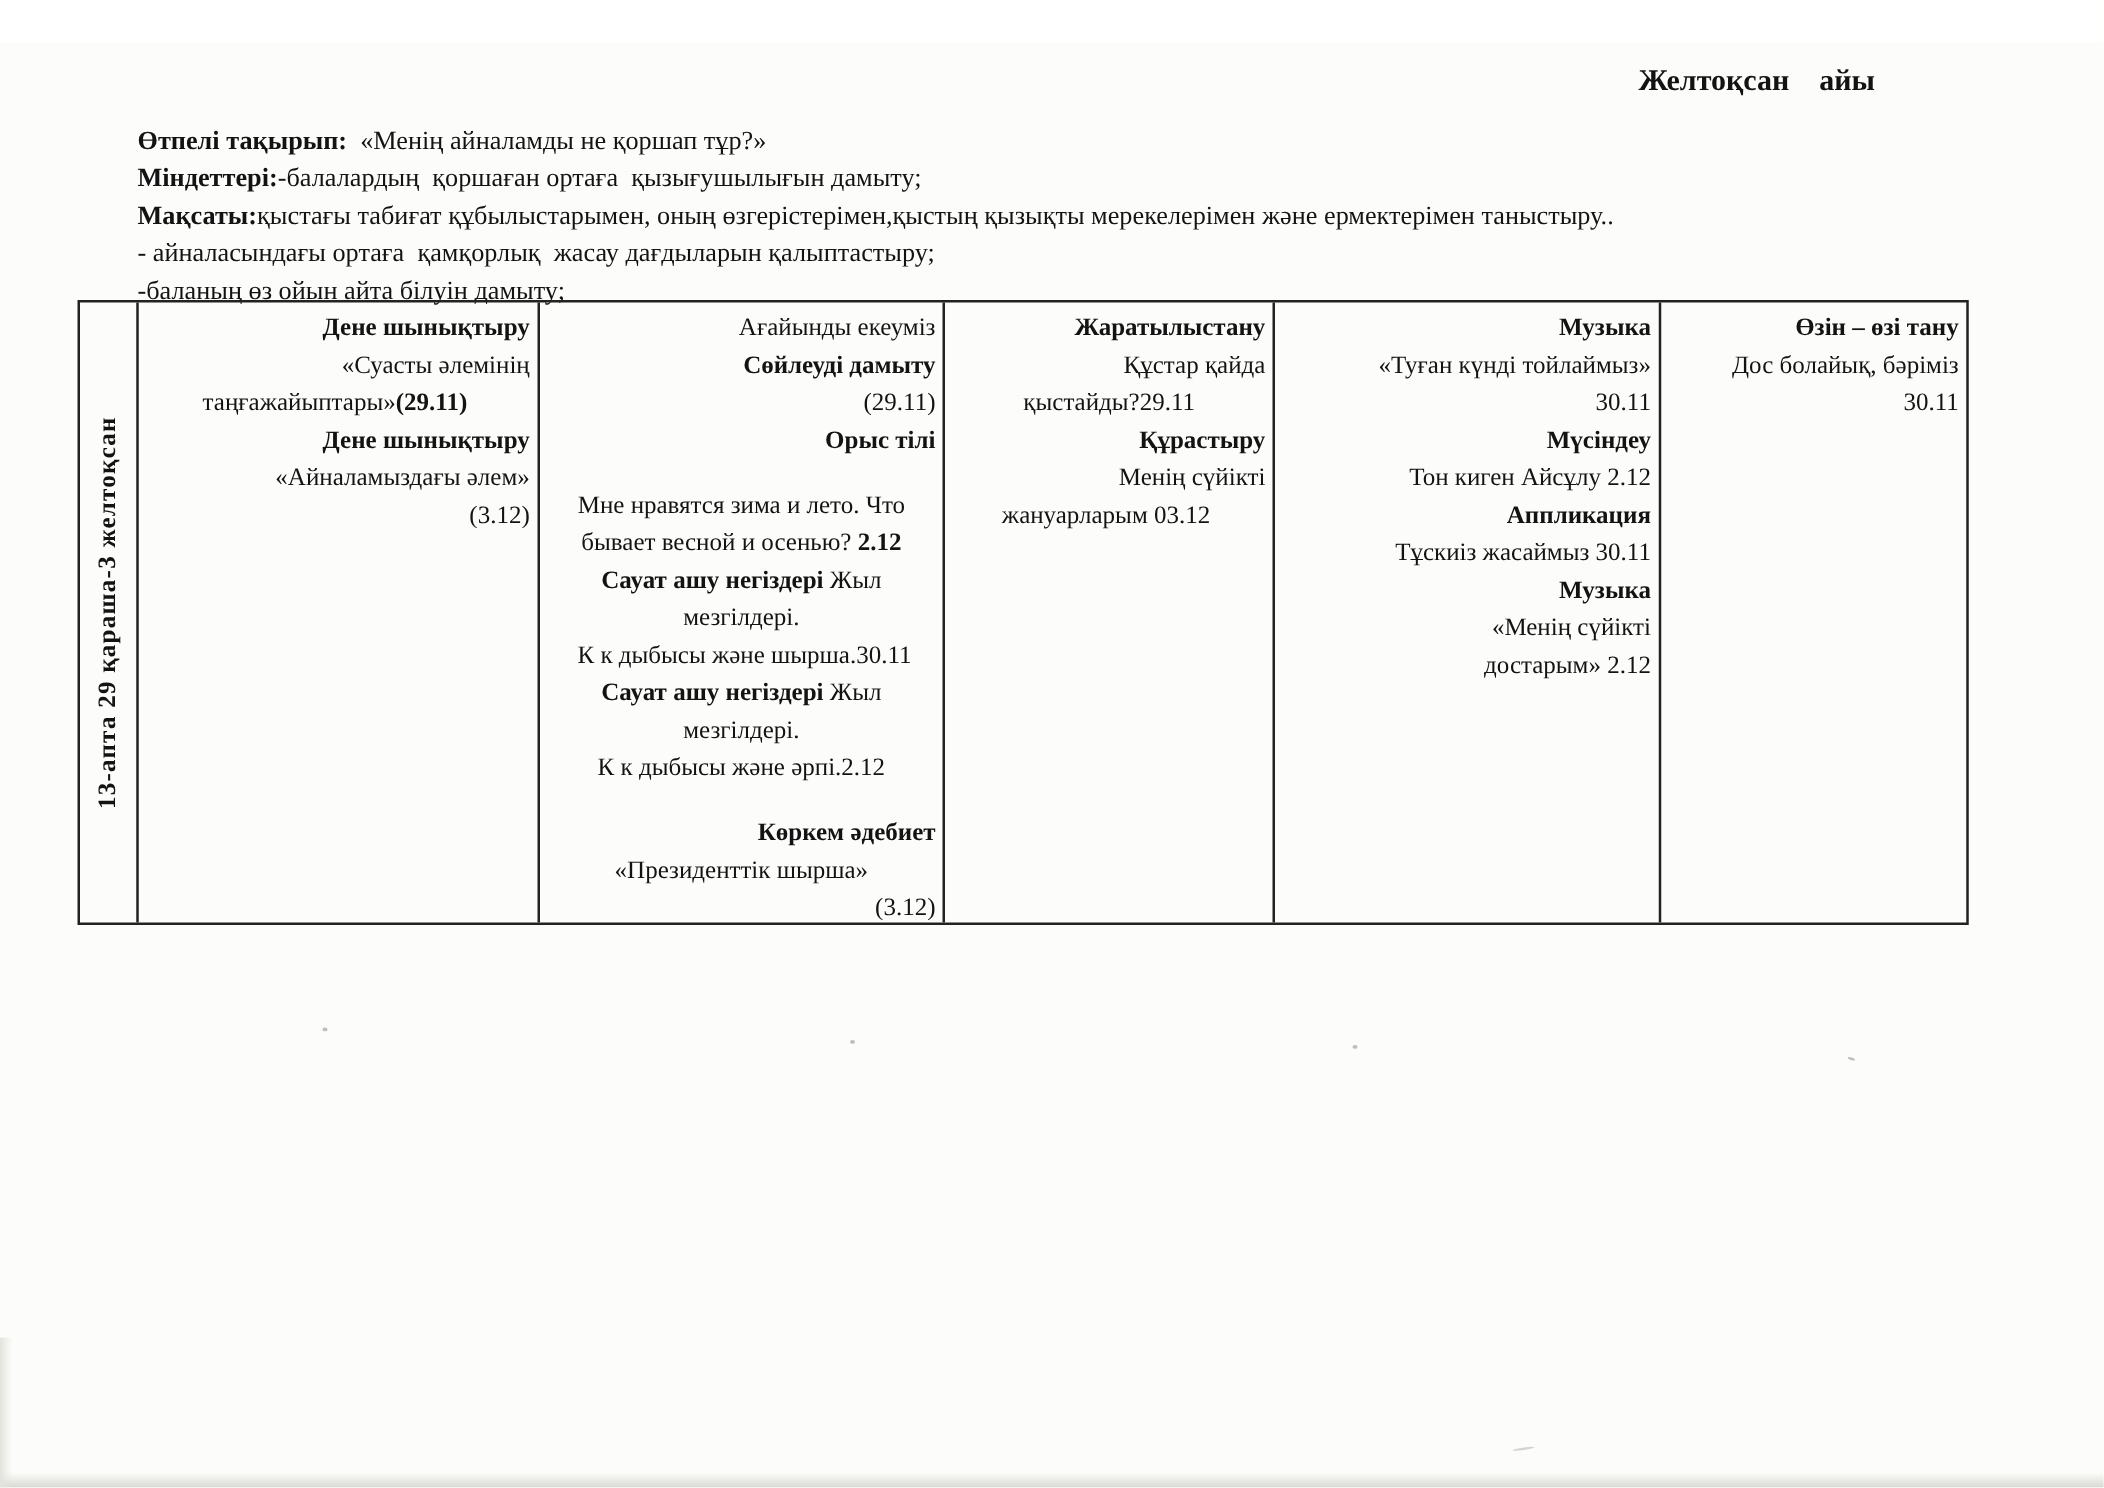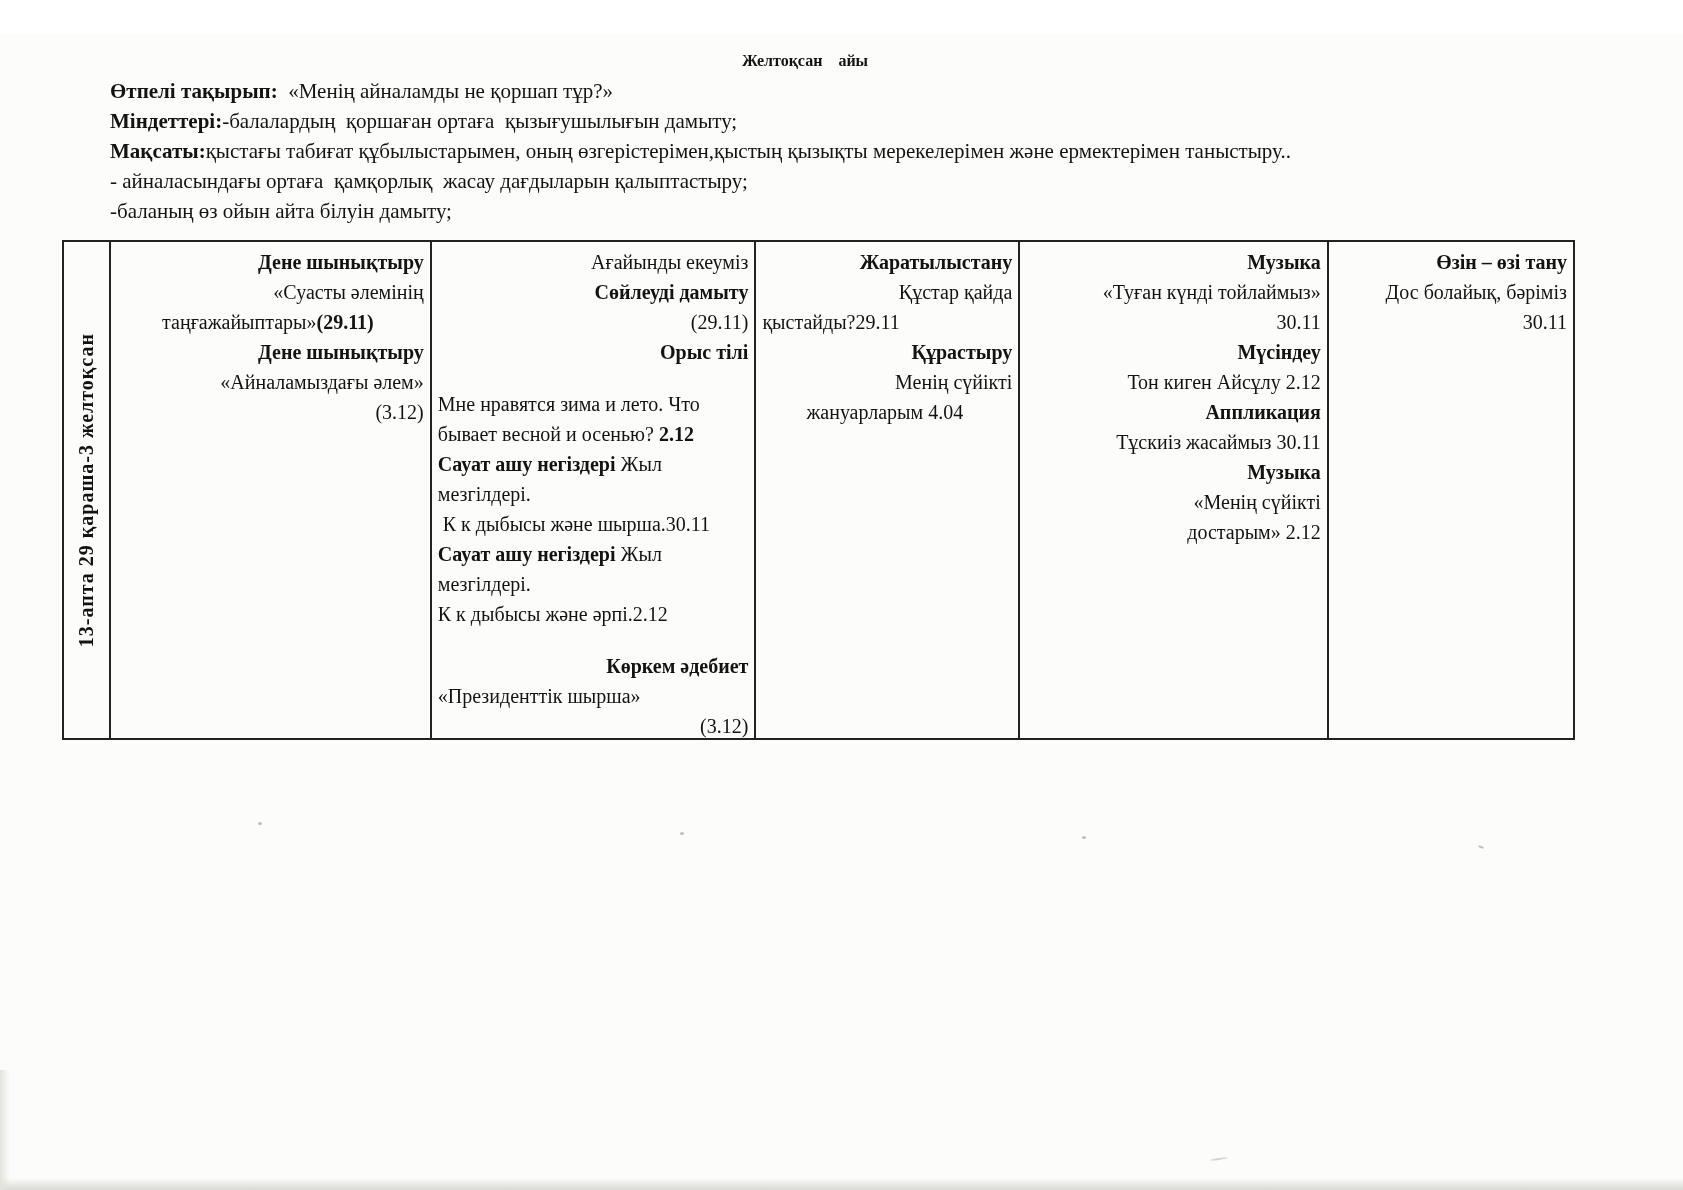--- a/index.html
+++ b/index.html
@@ -9,21 +9,21 @@
     font-family:"Liberation Serif","DejaVu Serif",serif;
     color:#131313;
   }
   .top-strip{position:absolute;left:0;top:0;width:100%;height:34px;background:#ffffff;}
   .bottom-shadow{position:absolute;left:0;bottom:0;width:100%;height:12px;
     background:linear-gradient(to bottom,rgba(252,252,250,0),#d9d9d4);}
   .left-shadow{position:absolute;left:0;bottom:0;width:10px;height:120px;
     background:linear-gradient(to right,#e3e3de,rgba(252,252,250,0));}
 
   .header{position:absolute;left:110px;top:52px;width:1390px;}
-  .doc-title{text-align:center;font-weight:700;font-size:16px;white-space:pre;margin-bottom:6px;}
+  .doc-title{text-align:right;font-weight:700;font-size:24px;white-space:pre;margin-bottom:18px;}
   .intro-line{font-size:21px;line-height:30px;white-space:pre;}
   .intro-line .lbl{font-weight:700;}
 
   .plan-table{
     position:absolute;left:62px;top:240px;width:1513px;height:500px;
     display:flex;flex-direction:row;align-items:stretch;
     border:2px solid #222220;background:transparent;box-sizing:border-box;
   }
   .tcell{box-sizing:border-box;border-right:2px solid #222220;padding:5px 6px;font-size:20px;}
   .tcell:last-child{border-right:none;}
@@ -31,21 +31,21 @@
   .week-label{
     writing-mode:vertical-rl;transform:rotate(180deg);
     font-weight:700;font-size:20px;white-space:pre;letter-spacing:1px;
   }
   .col-1{width:327px;}
   .col-2{width:331px;}
   .col-3{width:269px;font-family:Liberation Serif, serif;}
   .col-4{width:289px;margin-left:25px;}
   .col-5{width:249px;}
   .cl{line-height:30px;min-height:22px;text-align:right;white-space:pre-wrap;}
-  .cl.l{text-align:left;}
+  .cl.l{text-align:center;}
   .cl.ol{text-align:center;margin-left:-5px;}
   .cl.gap{min-height:22px;line-height:22px;}
   .cl .b{font-weight:700;}
 
   .speck{position:absolute;width:4px;height:3px;border-radius:50%;background:#8a8a84;opacity:.55;}
   .speck.s1{left:258px;top:822px;}
   .speck.s2{left:680px;top:832px;}
   .speck.s3{left:1082px;top:836px;}
   .speck.s4{left:1478px;top:846px;transform:rotate(20deg);width:6px;height:2px;}
   .speck.s5{left:1210px;top:1158px;width:18px;height:2px;opacity:.35;transform:rotate(-8deg);}
@@ -94,21 +94,21 @@
       <div class="cl c"><span class="b">Көркем әдебиет</span></div>
       <div class="cl l"><span>«Президенттік шырша»</span></div>
       <div class="cl c"><span>(3.12)</span></div>
     </div>
   <div class="tcell col-3">
       <div class="cl c"><span class="b">Жаратылыстану</span></div>
       <div class="cl c"><span>Құстар қайда</span></div>
       <div class="cl l"><span>қыстайды?29.11</span></div>
       <div class="cl c"><span class="b">Құрастыру</span></div>
       <div class="cl c"><span>Менің сүйікті</span></div>
-      <div class="cl ol"><span>жануарларым 4.04</span></div>
+      <div class="cl ol"><span>жануарларым 03.12</span></div>
     </div>
   <div class="tcell col-4">
       <div class="cl c"><span class="b">Музыка</span></div>
       <div class="cl c"><span>«Туған күнді тойлаймыз»</span></div>
       <div class="cl c"><span>30.11</span></div>
       <div class="cl c"><span class="b">Мүсіндеу</span></div>
       <div class="cl c"><span>Тон киген Айсұлу 2.12</span></div>
       <div class="cl c"><span class="b">Аппликация</span></div>
       <div class="cl c"><span>Тұскиіз жасаймыз 30.11</span></div>
       <div class="cl c"><span class="b">Музыка</span></div>

